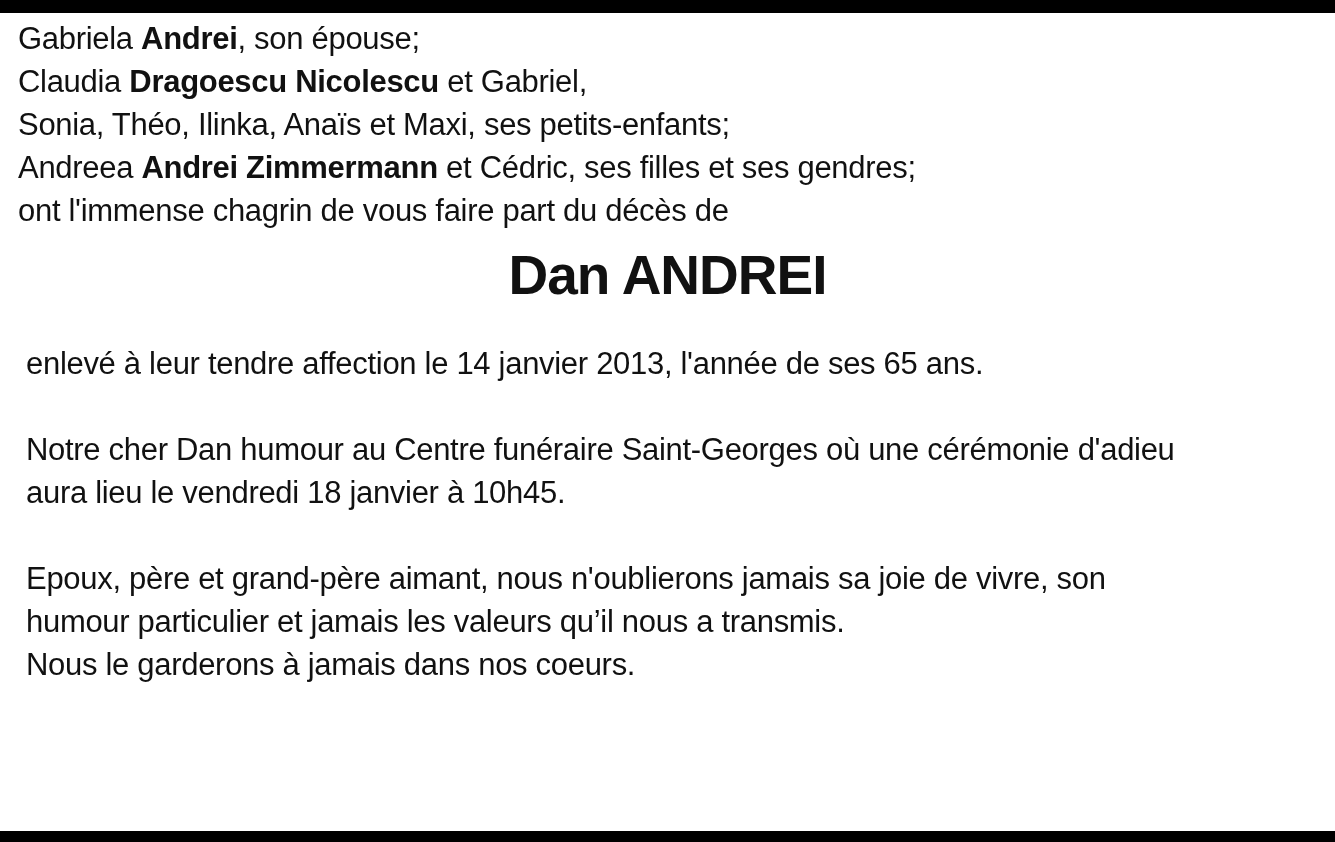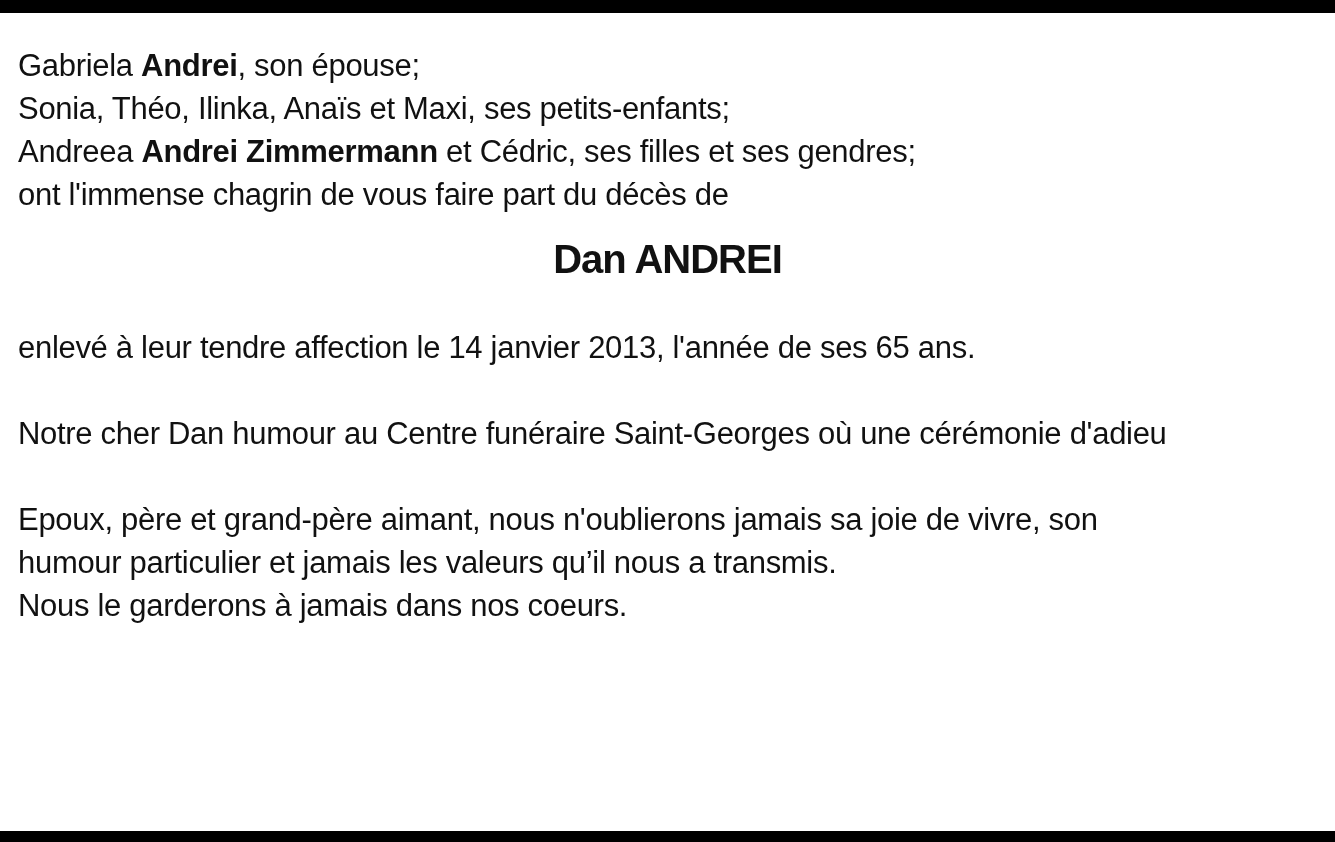--- a/index.html
+++ b/index.html
@@ -15,70 +15,72 @@
   .bar {
     position: absolute;
     left: 0;
     width: 100%;
     background: #000000;
   }
   .bar-top { top: 0; height: 13px; }
   .bar-bottom { bottom: 0; height: 11px; }
   .content {
     position: absolute;
-    top: 30px;
+    top: 3px;
     left: 0;
     right: 0;
     padding: 14px 18px 0 18px;
   }
   .body-text {
     font-size: 31px;
     line-height: 43px;
     letter-spacing: -0.3px;
   }
   .intro-line { display: block; }
   .intro-line b { font-weight: 700; }
   .deceased-name {
     display: block;
     text-align: center;
-    font-size: 40px;
+    font-size: 55px;
     line-height: 74px;
     font-weight: 700;
     letter-spacing: -1px;
     margin-top: 6px;
   }
-  .para { margin: 0; }
+  .para { margin: 8px; }
   .para-death { margin-top: 30px; }
   .para-ceremony { margin-top: 43px; }
   .para-tribute { margin-top: 43px; }
   .para-closing { margin-top: 43px; }
   .text-line { display: block; }
 </style>
 </head>
 <body>
 
 <div class="page">
 
   <div class="bar bar-top"></div>
 
   <div class="content">
 
     <div class="body-text">
       <span class="intro-line"><span>Gabriela </span><b>Andrei</b><span>, son épouse;</span></span>
+      <span class="intro-line"><span>Claudia </span><b>Dragoescu Nicolescu</b><span> et Gabriel,</span></span>
       <span class="intro-line"><span>Sonia, Théo, Ilinka, Anaïs et Maxi, ses petits-enfants;</span></span>
       <span class="intro-line"><span>Andreea </span><b>Andrei Zimmermann</b><span> et Cédric, ses filles et ses gendres;</span></span>
       <span class="intro-line"><span>ont l'immense chagrin de vous faire part du décès de</span></span>
     </div>
 
     <span class="deceased-name">Dan ANDREI</span>
 
     <p class="body-text para para-death">enlevé à leur tendre affection le 14 janvier 2013, l'année de ses 65 ans.</p>
 
     <p class="body-text para para-ceremony">
       <span class="text-line">Notre cher Dan humour au Centre funéraire Saint-Georges où une cérémonie d'adieu</span>
+      <span class="text-line">aura lieu le vendredi 18 janvier à 10h45.</span>
     </p>
 
     <p class="body-text para para-tribute">
       <span class="text-line">Epoux, père et grand-père aimant, nous n'oublierons jamais sa joie de vivre, son</span>
       <span class="text-line">humour particulier et jamais les valeurs qu’il nous a transmis.</span>
       <span class="text-line">Nous le garderons à jamais dans nos coeurs.</span>
     </p>
 
 
   </div>

